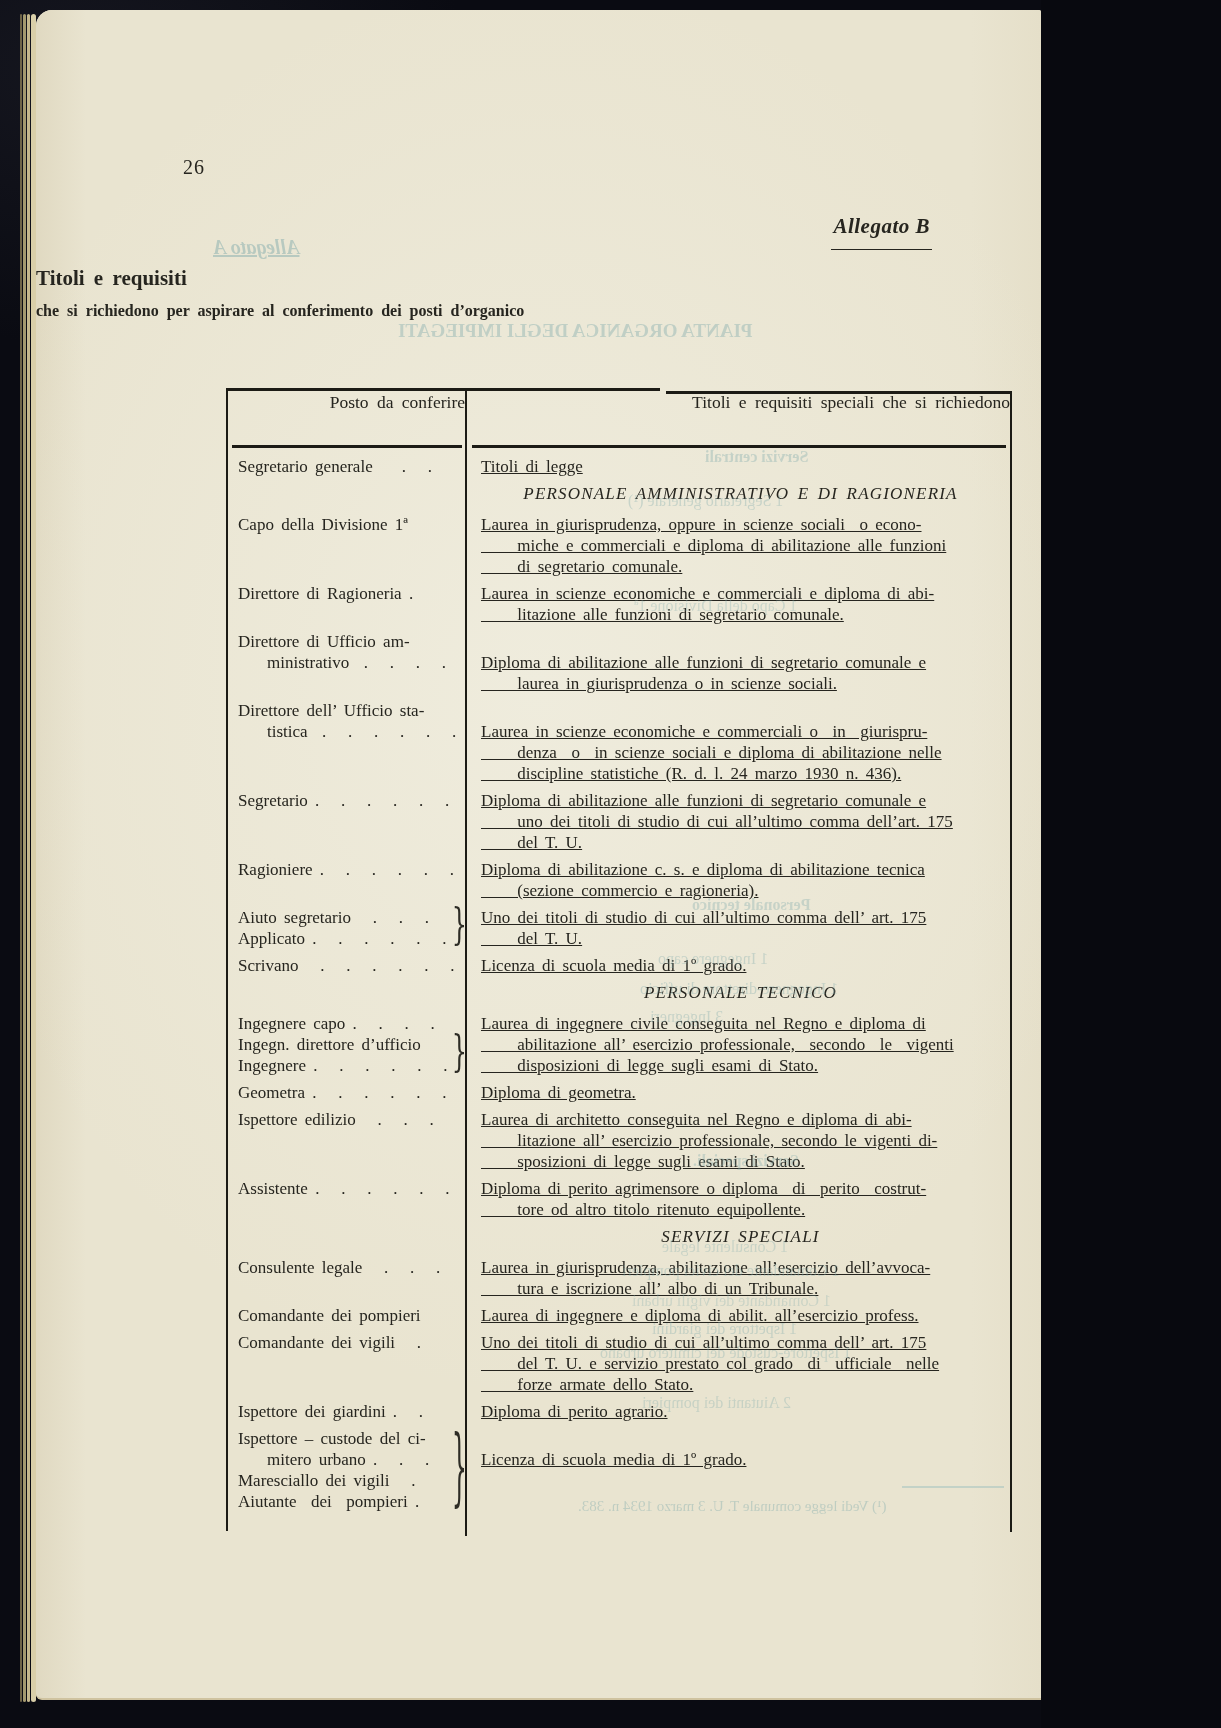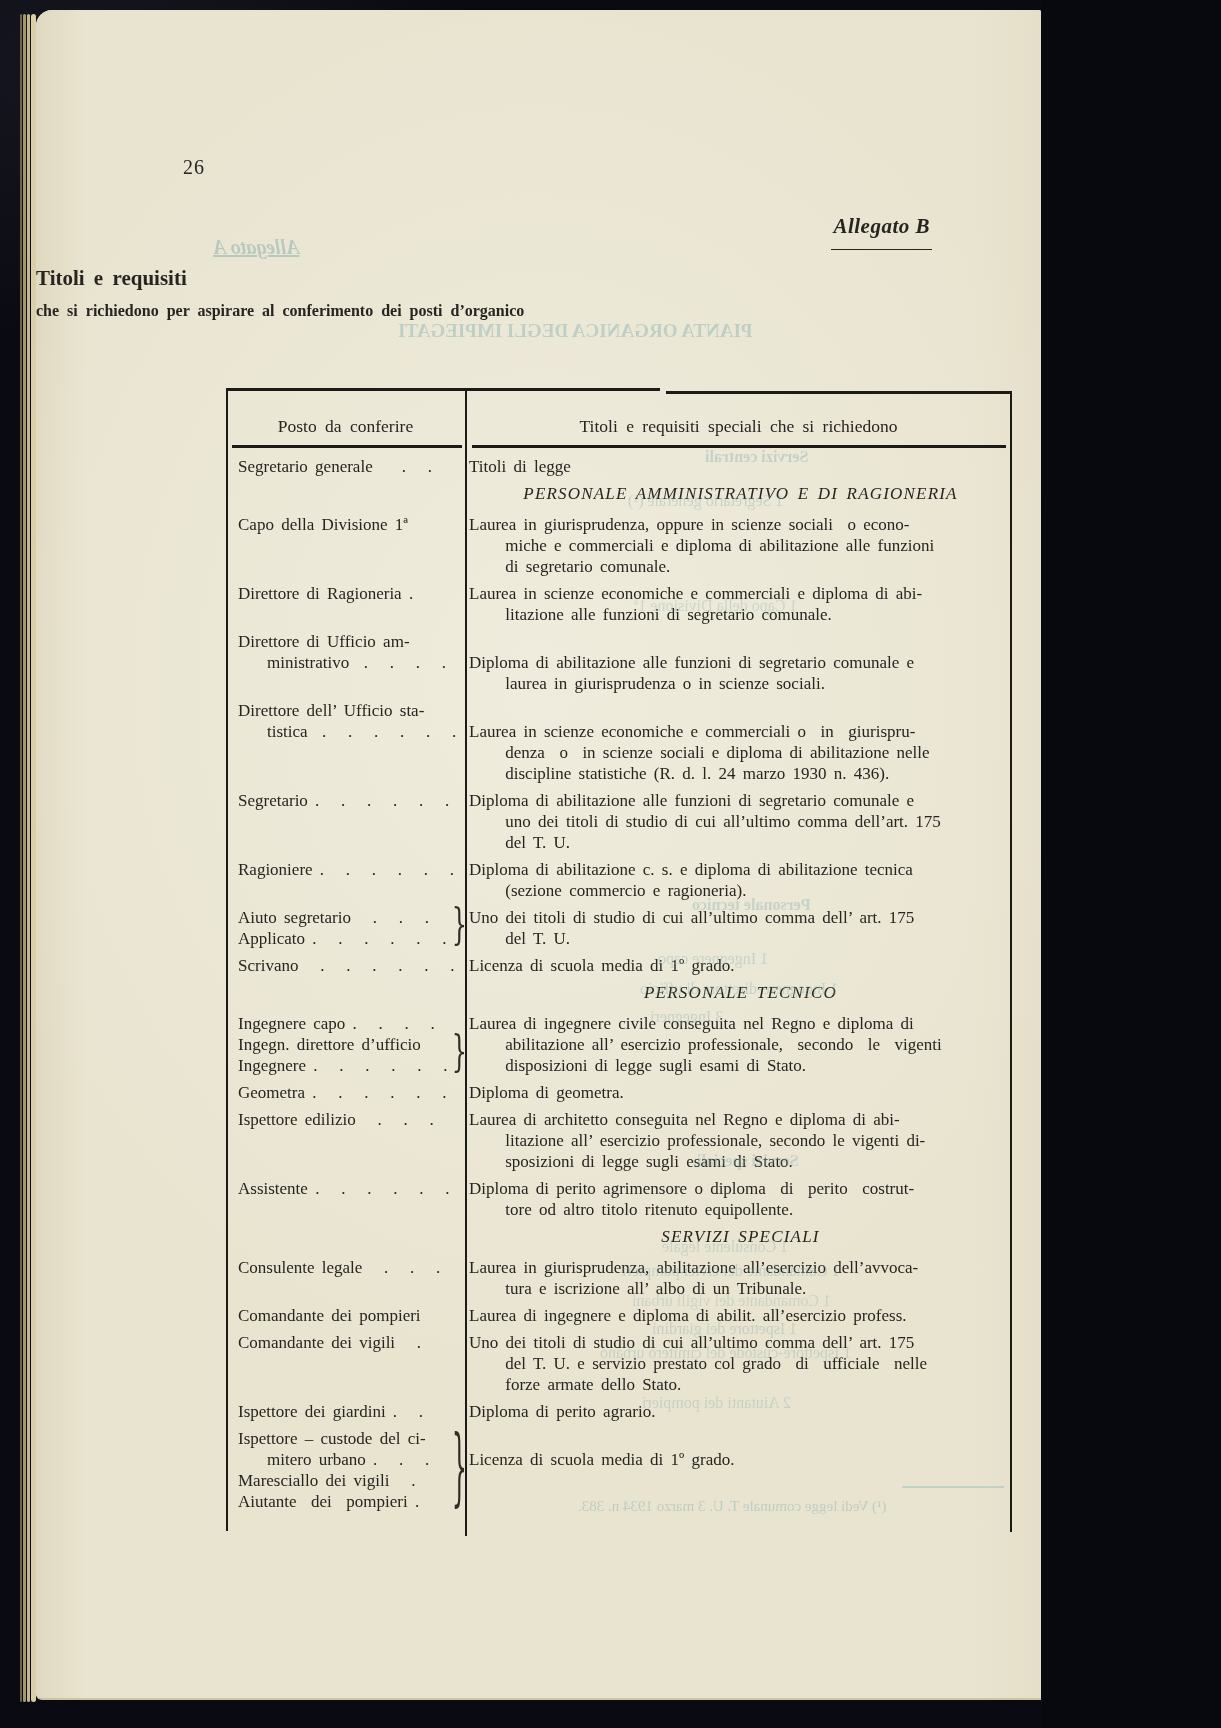--- a/index.html
+++ b/index.html
@@ -39,28 +39,28 @@
 
   .table-area { position:absolute; left:190px; top:378px; width:786px; height:1152px; }
   .rule { position:absolute; background:#1c1b15; }
   .top-rule-a   { left:0;   top:0;  width:434px; height:3px; }
   .top-rule-b   { left:440px; top:3px; width:346px; height:3px; }
   .vrule-left   { left:0;   top:1px; width:2px; height:1142px; }
   .vrule-mid    { left:239px; top:1px; width:2px; height:1147px; }
   .vrule-right  { left:784px; top:4px; width:2px; height:1140px; }
   .hdr-rule-a   { left:6px;  top:57px; width:230px; height:2.5px; }
   .hdr-rule-b   { left:246px; top:57px; width:534px; height:2.5px; }
-  .col-hdr { position:absolute; top:28px; font-size:17.5px; word-spacing:4px; text-align:center; }
+  .col-hdr { position:absolute; top:4px; font-size:17.5px; word-spacing:4px; text-align:right; }
   .col-hdr-1 { left:0; width:239px; }
   .col-hdr-2 { left:241px; width:543px; }
 
   .rows { position:absolute; left:12px; top:68px; width:762px; font-size:17px; line-height:21px; word-spacing:3px; }
   .row { display:flex; margin-bottom:6px; }
   .cell-post { width:227px; flex:none; position:relative; }
-  .cell-req  { margin-left:4px; width:519px; flex:none; }
+  .cell-req  { margin-left:16px; width:519px; flex:none;text-decoration:underline; }
   .pline, .rline { white-space:pre; }
   .section-row { margin:6px 0 10px 0;font-style:italic; }
   .section-heading { margin-left:243px; width:519px; text-align:center; letter-spacing:1.2px; white-space:pre; }
   .brace {
     position:absolute; color:#2d2c25; font-family:"DejaVu Serif",serif;
     font-size:30px; line-height:30px; font-weight:400;
   }
   .ghosts { position:absolute; left:0; top:0; width:1221px; height:1728px; pointer-events:none; }
   .ghost {
     position:absolute; display:inline-block; transform:scaleX(-1);

